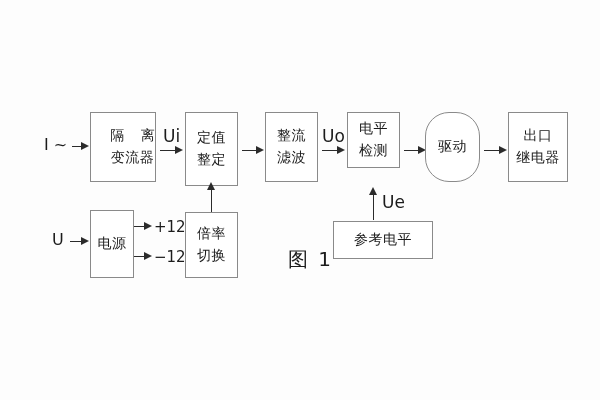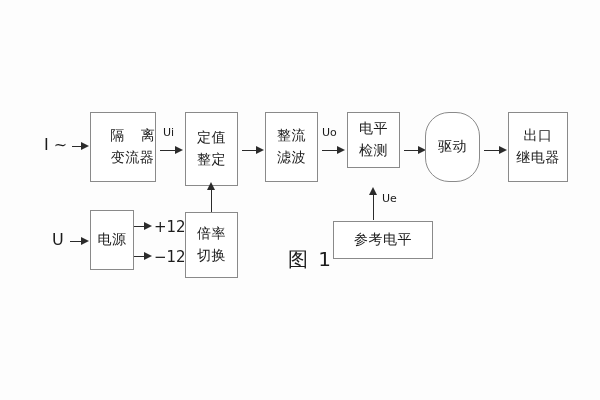--- a/index.html
+++ b/index.html
@@ -61,21 +61,21 @@
     border-bottom: 8px solid #2b2b2b;
   }
 
   
   .label {
     position: absolute;
     color: #1b1b1b;
     white-space: nowrap;
     font-size: 14px;
   }
-  .label.sig { font-size: 11px; }
+  .label.sig { font-size: 17px; }
   .label.term { font-size: 16px; }
   .label.volt { font-size: 15px; }
   .caption { font-size: 20px; letter-spacing: 2px; }
 </style>
 </head>
 <body>
 
 <div id="canvas">
 
   <div class="label term" style="left:44px; top:135px;">I ~</div>
@@ -125,21 +125,21 @@
 
   <div class="block" style="left:508px; top:112px; width:60px; height:70px;">
     <span class="ln">出口</span>
     <span class="ln">继电器</span>
   </div>
 
   <div class="label term" style="left:52px; top:230px;">U</div>
   <div class="hline" style="left:70px; top:241px; width:16px;"></div>
   <div class="arrow-r" style="left:81px; top:237px;"></div>
 
-  <div class="block" style="left:90px; top:210px; width:44px; height:60px;">
+  <div class="block" style="left:90px; top:210px; width:44px; height:68px;">
     <span class="ln">电源</span>
   </div>
 
   <div class="hline" style="left:134px; top:226px; width:14px;"></div>
   <div class="arrow-r" style="left:144px; top:222px;"></div>
   <div class="label volt" style="left:154px; top:218px;">+12V</div>
 
   <div class="hline" style="left:134px; top:256px; width:14px;"></div>
   <div class="arrow-r" style="left:144px; top:252px;"></div>
   <div class="label volt" style="left:154px; top:248px;">−12V</div>

